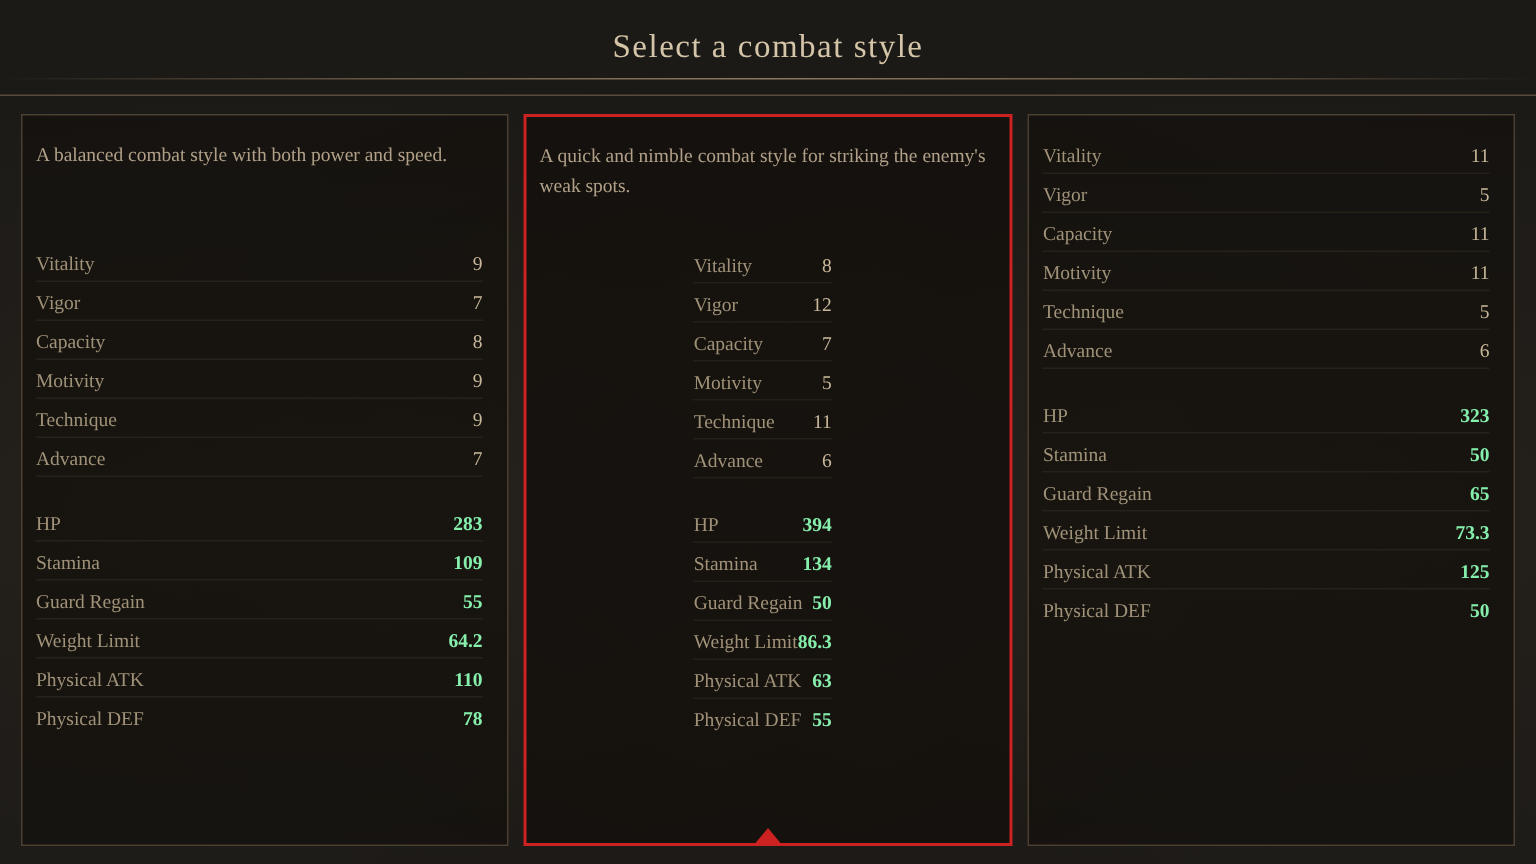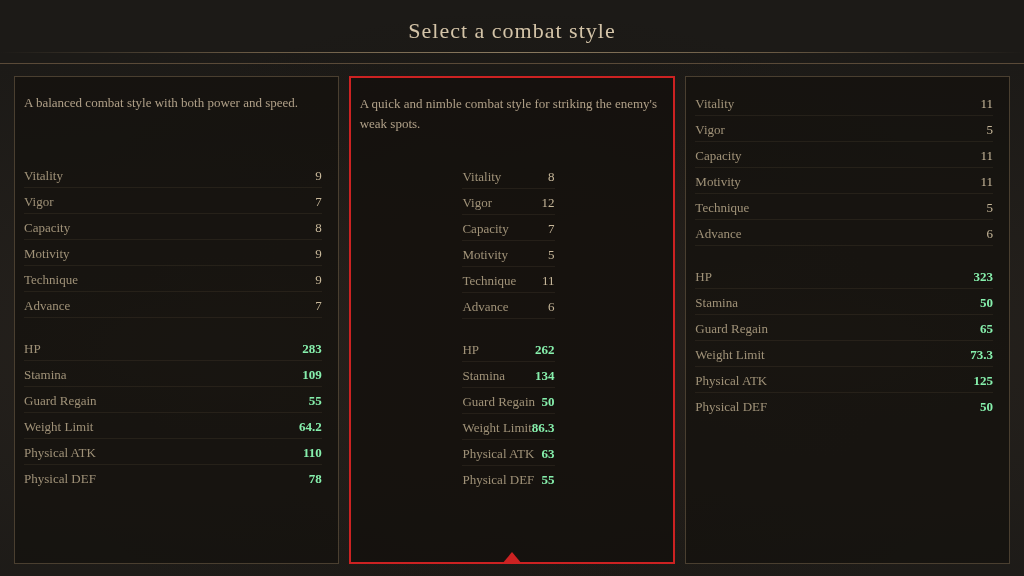--- a/index.html
+++ b/index.html
@@ -226,21 +226,21 @@
       <span class="stat-name">Technique</span>
       <span class="stat-value">11</span>
     </div>
           <div class="stat-row">
       <span class="stat-name">Advance</span>
       <span class="stat-value">6</span>
     </div>
           <div class="stats-divider"></div>
           <div class="stat-row">
       <span class="stat-name">HP</span>
-      <span class="stat-value bold">262</span>
+      <span class="stat-value bold">394</span>
     </div>
           <div class="stat-row">
       <span class="stat-name">Stamina</span>
       <span class="stat-value bold">134</span>
     </div>
           <div class="stat-row">
       <span class="stat-name">Guard Regain</span>
       <span class="stat-value bold">50</span>
     </div>
           <div class="stat-row">

